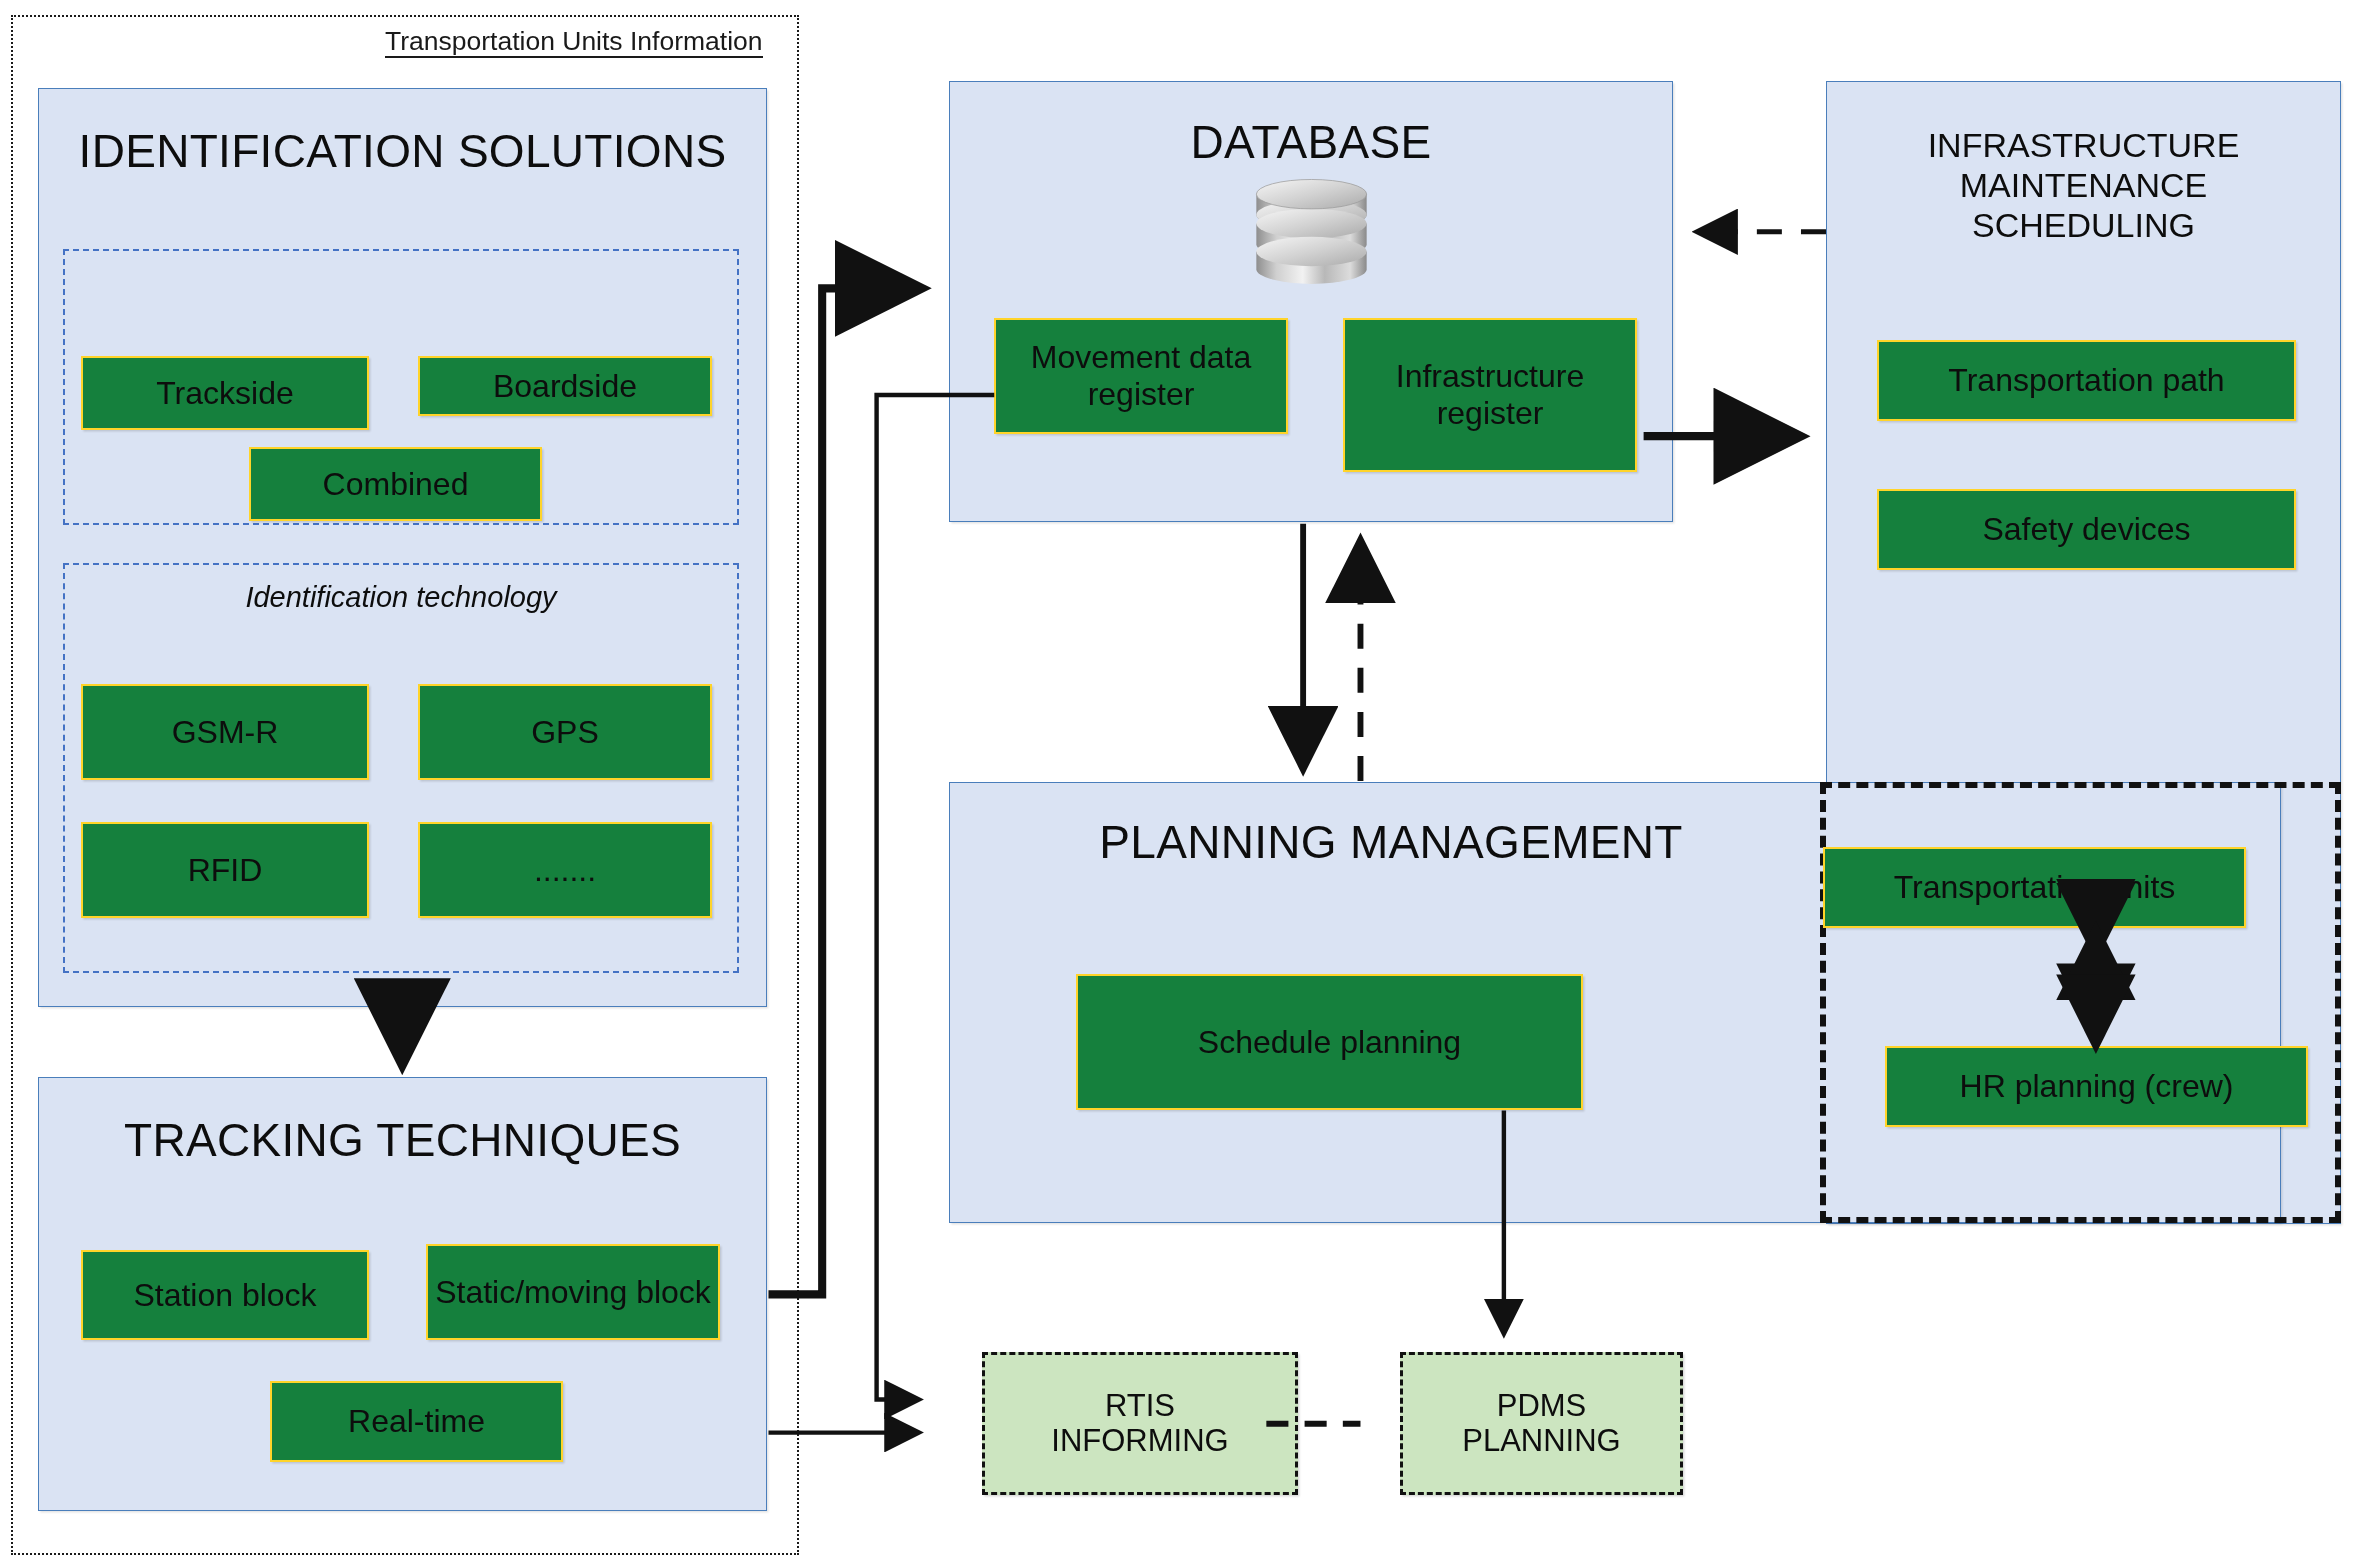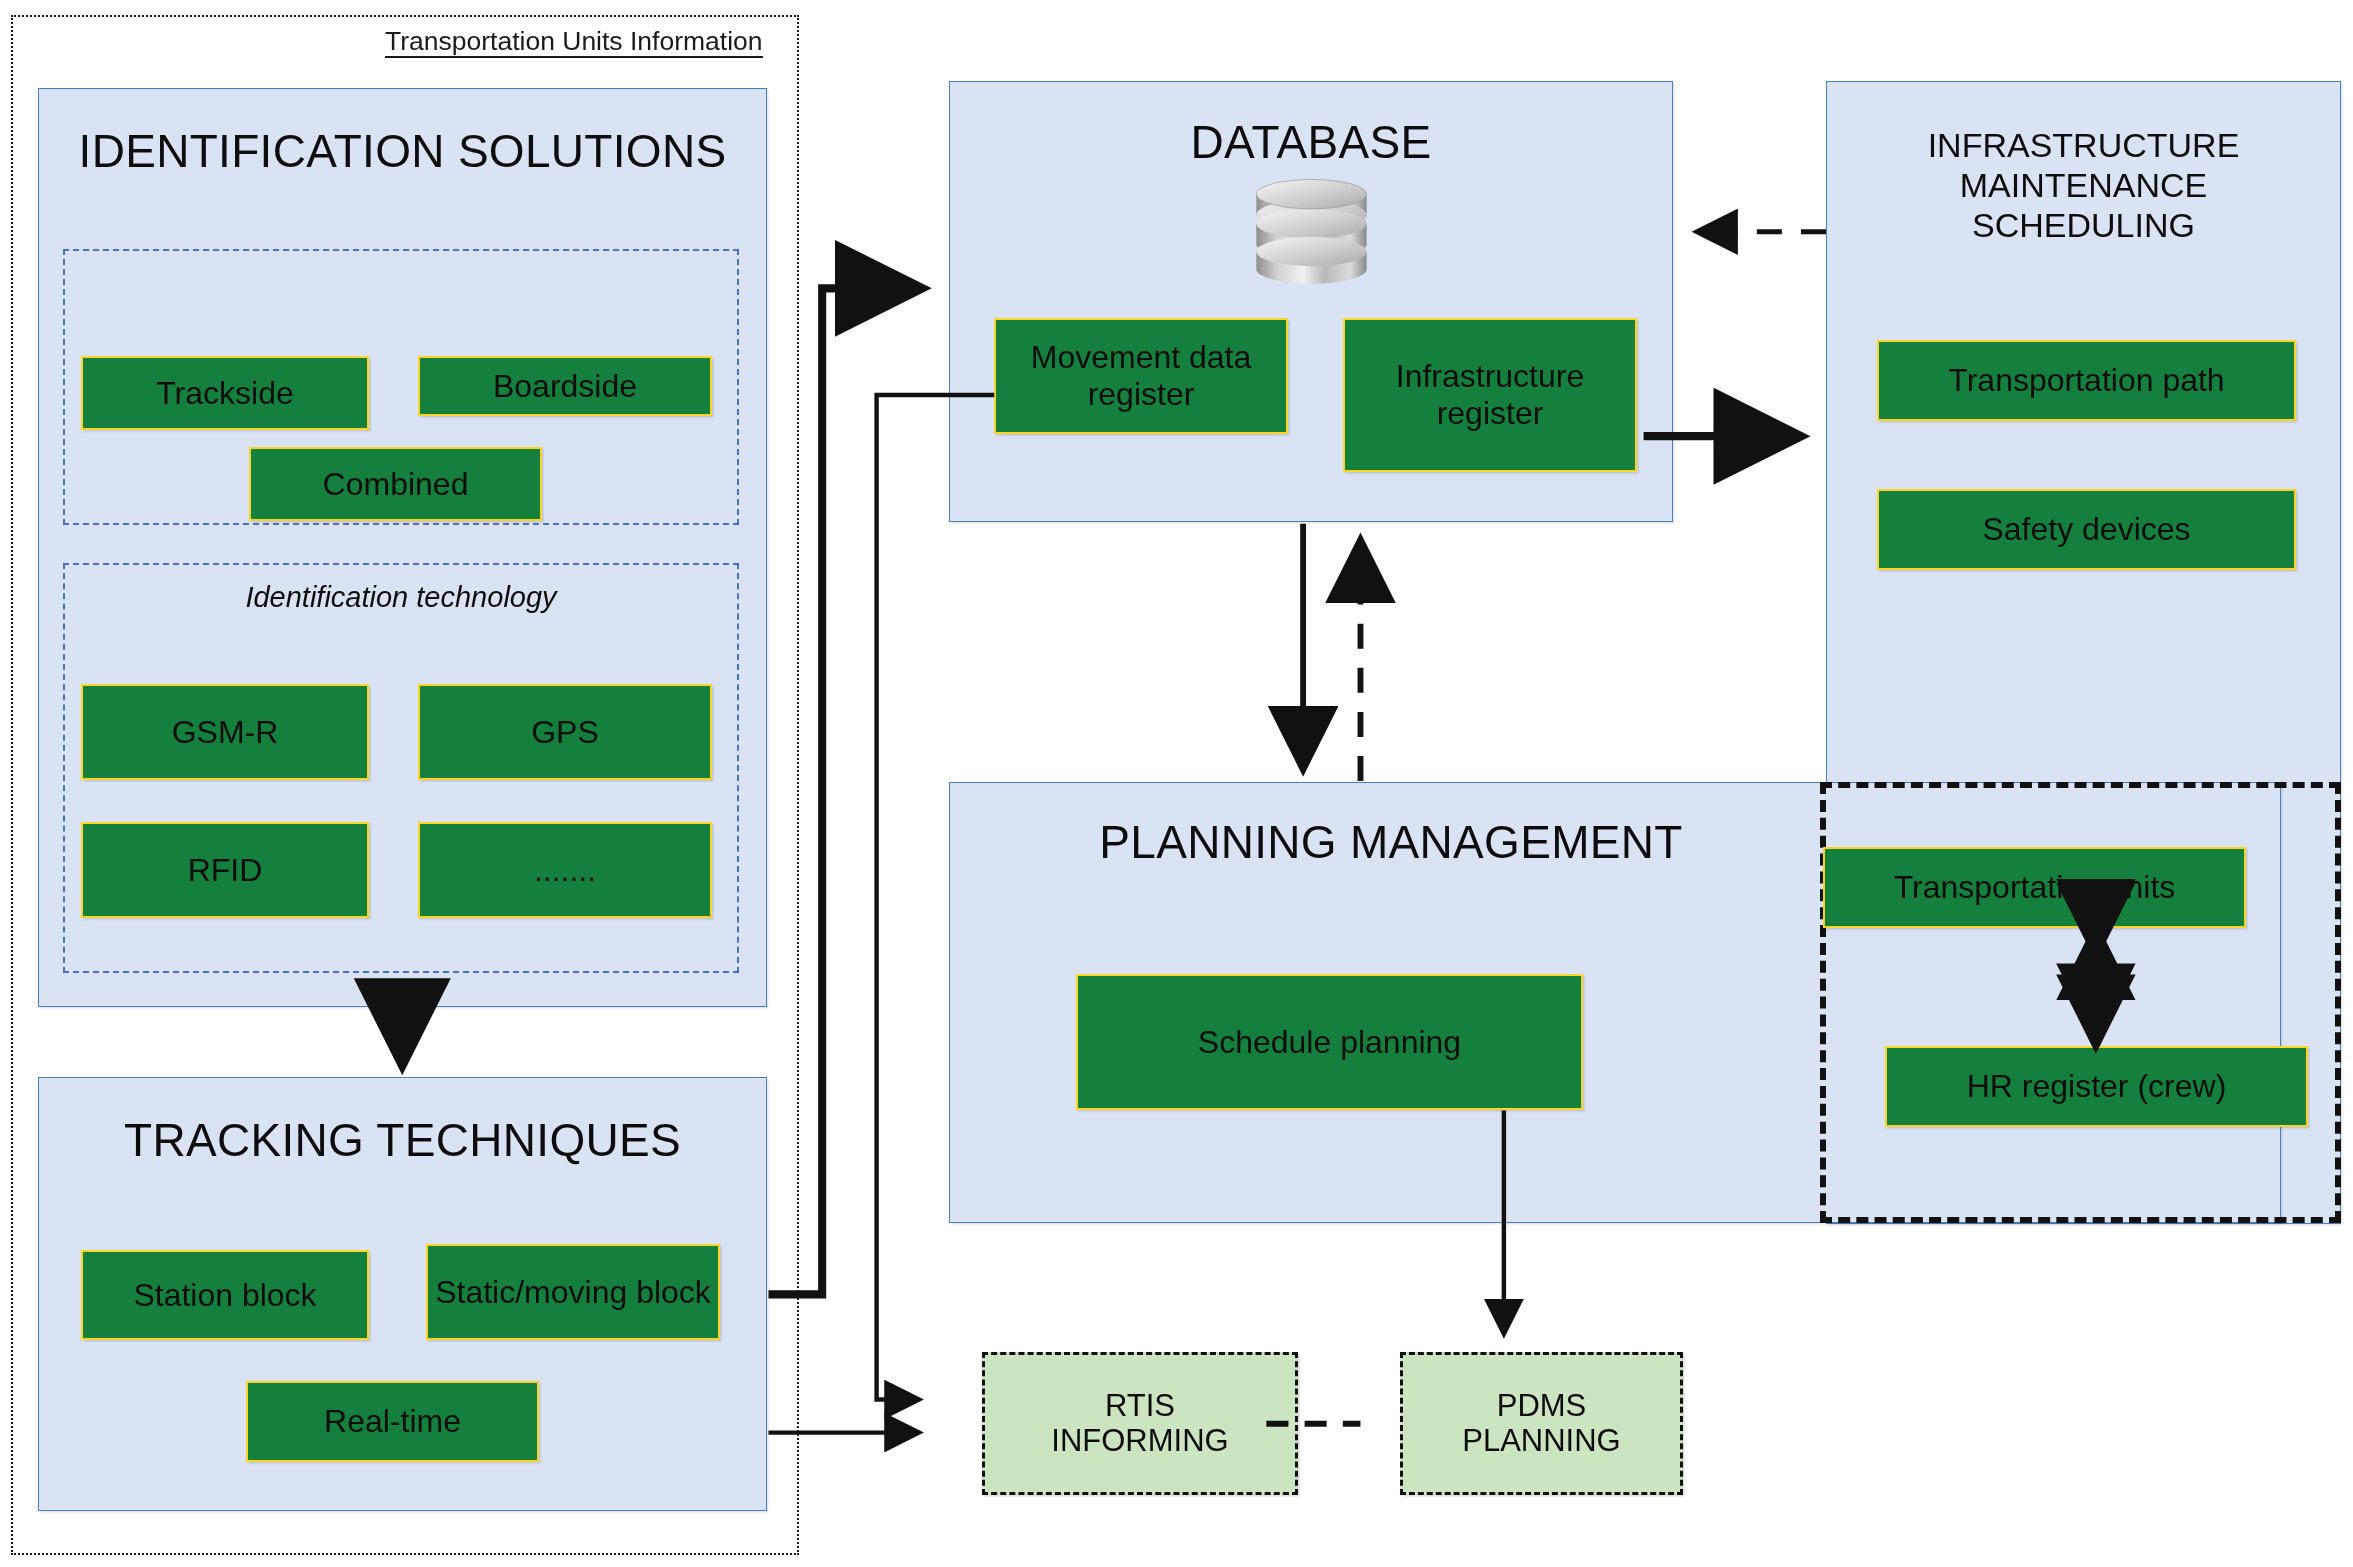--- a/index.html
+++ b/index.html
@@ -102,21 +102,21 @@
   <div class="abs ybox" style="left:418px;top:684px;width:294px;height:96px;">GPS</div>
   <div class="abs ybox" style="left:81px;top:822px;width:288px;height:96px;">RFID</div>
   <div class="abs ybox" style="left:418px;top:822px;width:294px;height:96px;">.......</div>
 
   <div class="abs panel" style="left:38px;top:1077px;width:729px;height:434px;">
     <div class="panel-title" style="top:37px;">TRACKING TECHNIQUES</div>
   </div>
 
   <div class="abs ybox" style="left:81px;top:1250px;width:288px;height:90px;">Station block</div>
   <div class="abs ybox" style="left:426px;top:1244px;width:294px;height:96px;">Static/moving block</div>
-  <div class="abs ybox" style="left:246px;top:1381px;width:293px;height:81px;">Real-time</div>
+  <div class="abs ybox" style="left:270px;top:1381px;width:293px;height:81px;">Real-time</div>
 
   <div class="abs panel" style="left:949px;top:81px;width:724px;height:441px;">
     <div class="panel-title" style="top:35px;">DATABASE</div>
   </div>
 
   <div class="abs" style="left:1249px;top:169px;width:125px;height:118px;">
     <svg width="125" height="118" viewBox="0 0 170 160">
       <defs>
         <linearGradient id="cg" x1="0" y1="0" x2="1" y2="0">
           <stop offset="0" stop-color="#8e8e8e"></stop>
@@ -158,21 +158,21 @@
 
   <div class="abs panel" style="left:949px;top:782px;width:1332px;height:441px;">
     <div class="panel-title" style="top:34px;left:0;width:882px;">PLANNING MANAGEMENT</div>
   </div>
 
   <div class="abs ybox" style="left:1076px;top:974px;width:507px;height:136px;">Schedule planning</div>
 
   <div class="abs dash-frame" style="left:1820px;top:782px;width:521px;height:441px;"></div>
 
   <div class="abs ybox" style="left:1823px;top:847px;width:423px;height:81px;">Transportation units</div>
-  <div class="abs ybox" style="left:1885px;top:1046px;width:423px;height:81px;">HR register (crew)</div>
+  <div class="abs ybox" style="left:1885px;top:1046px;width:423px;height:81px;">HR planning (crew)</div>
 
   <div class="abs gbox" style="left:946px;top:1352px;width:316px;height:143px;">
     <div>
       <div>RTIS</div>
       <div>INFORMING</div>
     </div>
   </div>
 
   <div class="abs gbox" style="left:1364px;top:1352px;width:283px;height:143px;">
     <div>

